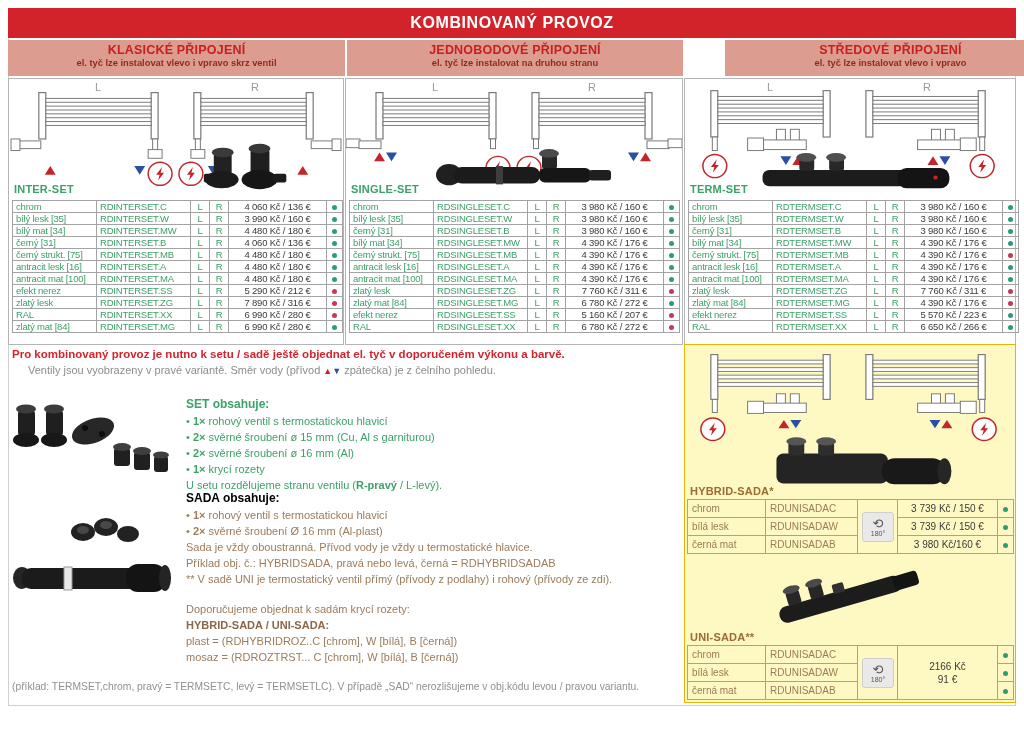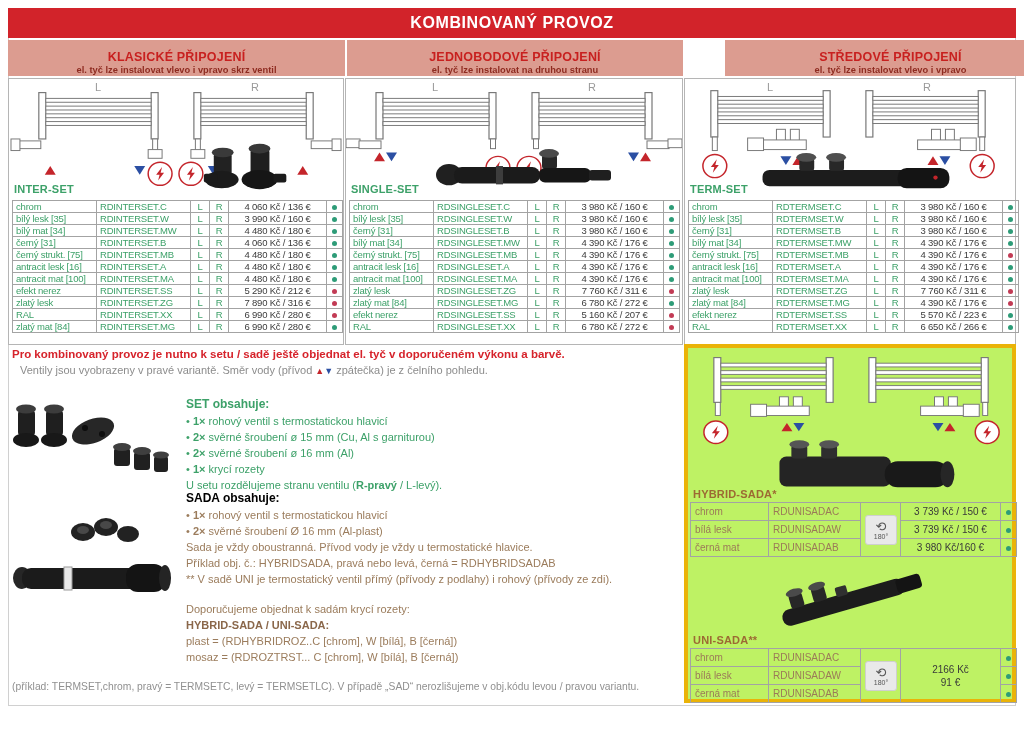--- a/index.html
+++ b/index.html
@@ -2,52 +2,52 @@
 <html><head>
 <meta charset="utf-8">
 <style>
   html,body{margin:0;padding:0;background:#ffffff;}
   body{width:1024px;height:747px;overflow:hidden;font-family:"Liberation Sans",sans-serif;}
   #page{position:relative;width:1024px;height:691px;background:#fff;text-decoration:underline;}
   .abs{position:absolute;}
   #outer-frame{left:8px;top:8px;width:1006px;height:696px;border:1px solid #d0d0d0;}
   #title-bar{left:8px;top:8px;width:1008px;height:30px;background:#d2232a;color:#fff;
     font-weight:bold;font-size:16px;letter-spacing:.6px;display:flex;align-items:center;justify-content:center;}
-  .col-head{top:40px;height:36px;background:#dc9c90;text-align:center;padding-top:10px;box-sizing:border-box;}
+  .col-head{top:40px;height:36px;background:#dc9c90;text-align:center;padding-top:3px;box-sizing:border-box;}
   .col-head-title{display:block;color:#c8201f;font-weight:bold;font-size:12.5px;letter-spacing:.2px;}
   .col-head-sub{display:block;color:#8e2b20;font-weight:bold;font-size:9.3px;margin-top:1px;}
   .col-box{top:78px;height:267px;border:1px solid #b5b5b5;background:#fff;box-sizing:border-box;}
   .diag{position:absolute;left:0;top:2px;}
   .lr-label{position:absolute;top:2px;color:#9a9a9a;font-size:11px;}
   .set-label{position:absolute;top:104px;left:5px;color:#3da169;font-weight:bold;font-size:11px;letter-spacing:.2px;}
   .ptable{position:absolute;top:121px;left:3px;border-collapse:collapse;table-layout:fixed;width:330px;
     font-size:9.5px;letter-spacing:-0.2px;}
   .ptable td{border:1px solid #a3a3a3;height:11px;padding:0 3px;white-space:nowrap;overflow:hidden;}
   .c-name,.c-code{color:#3da169;}
   .c-lr{color:#3da169;text-align:center;padding:0;}
   .c-price{color:#3a3a3a;text-align:center;}
   .c-dot{text-align:center;padding:0;}
   .dot{display:inline-block;width:5px;height:5px;border-radius:50%;vertical-align:middle;}
   .dot.green{background:#2e9c78;}
   .dot.red{background:#c23b55;}
   #note-warning{left:12px;top:348px;color:#d6232b;font-weight:bold;font-size:11.5px;white-space:nowrap;}
-  #note-info{left:20px;top:364px;color:#8c8c8c;font-size:11px;white-space:nowrap;}
+  #note-info{left:28px;top:364px;color:#8c8c8c;font-size:11px;white-space:nowrap;}
   .tri-up{color:#c4252b;font-size:9px;}
   .tri-down{color:#2b4fa3;font-size:9px;}
   .green-block{left:186px;top:396px;color:#3da169;font-size:11px;line-height:16px;white-space:nowrap;}
   .green-block .blk-title{font-weight:bold;font-size:12px;}
   .brown-block{color:#9b7c5c;font-size:11px;line-height:16px;white-space:nowrap;}
   #sada-block{left:186px;top:490px;}
   #recommend-block{left:186px;top:601px;}
   .brown-block .blk-title{font-weight:bold;font-size:12px;color:#000000;}
   ul.clist{list-style:none;margin:1px 0 0 0;padding:0;}
   ul.clist li::before{content:"• ";}
   .qty{font-weight:bold;}
   .bold{font-weight:bold;}
-  #col3-lower{left:684px;top:344px;width:332px;height:359px;border:4px solid #eab308;background:#bef264;box-sizing:border-box;}
+  #col3-lower{left:684px;top:344px;width:332px;height:359px;border:1px solid #eab308;background:#fef9c3;box-sizing:border-box;}
   .sada-label{position:absolute;left:5px;color:#9c6a33;font-weight:bold;font-size:11px;letter-spacing:.2px;}
   .stable{position:absolute;left:2px;border-collapse:collapse;table-layout:fixed;width:326px;font-size:10px;}
   .stable td{border:1px solid #a3a3a3;height:17px;padding:0 4px;white-space:nowrap;overflow:hidden;}
   .c-name2,.c-code2{color:#9b7a58;}
   .c-icon{text-align:center;padding:0;}
   .c-price2{color:#3a3a3a;text-align:center;}
   .rot-box{width:30px;height:28px;background:#e9e9e9;border:1px solid #cfcfcf;border-radius:3px;margin:2px auto;
     display:flex;flex-direction:column;align-items:center;justify-content:center;color:#555;}
   .rot-arrow{font-size:13px;line-height:13px;}
   .rot-deg{font-size:7px;line-height:7px;}

